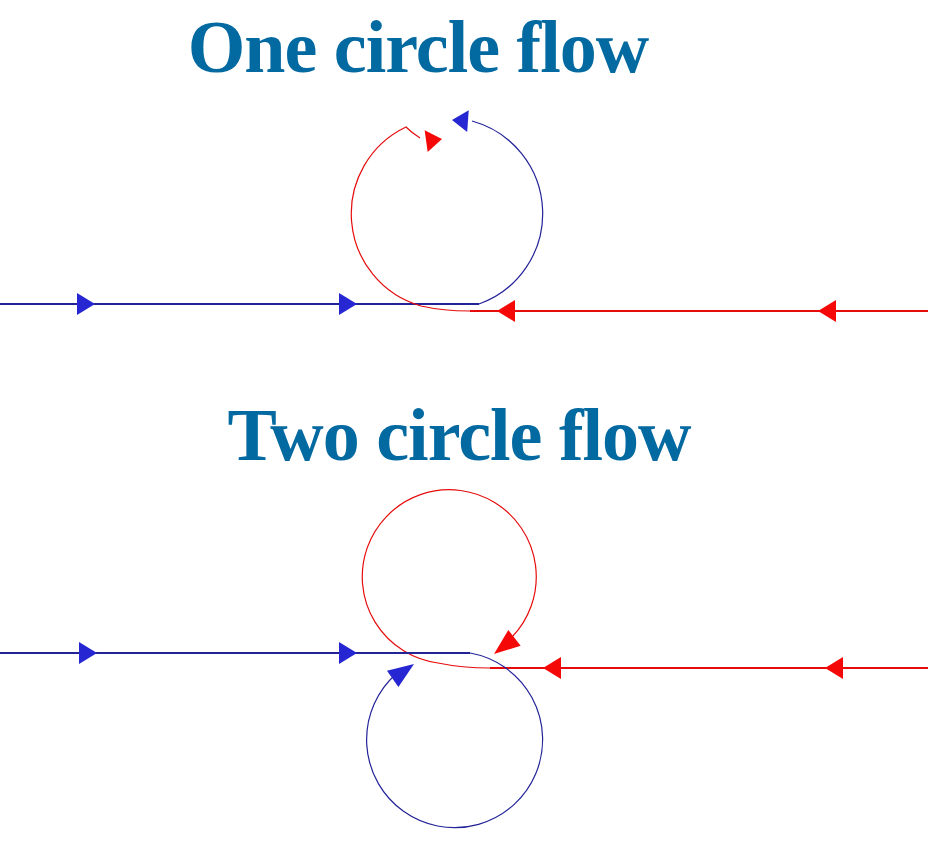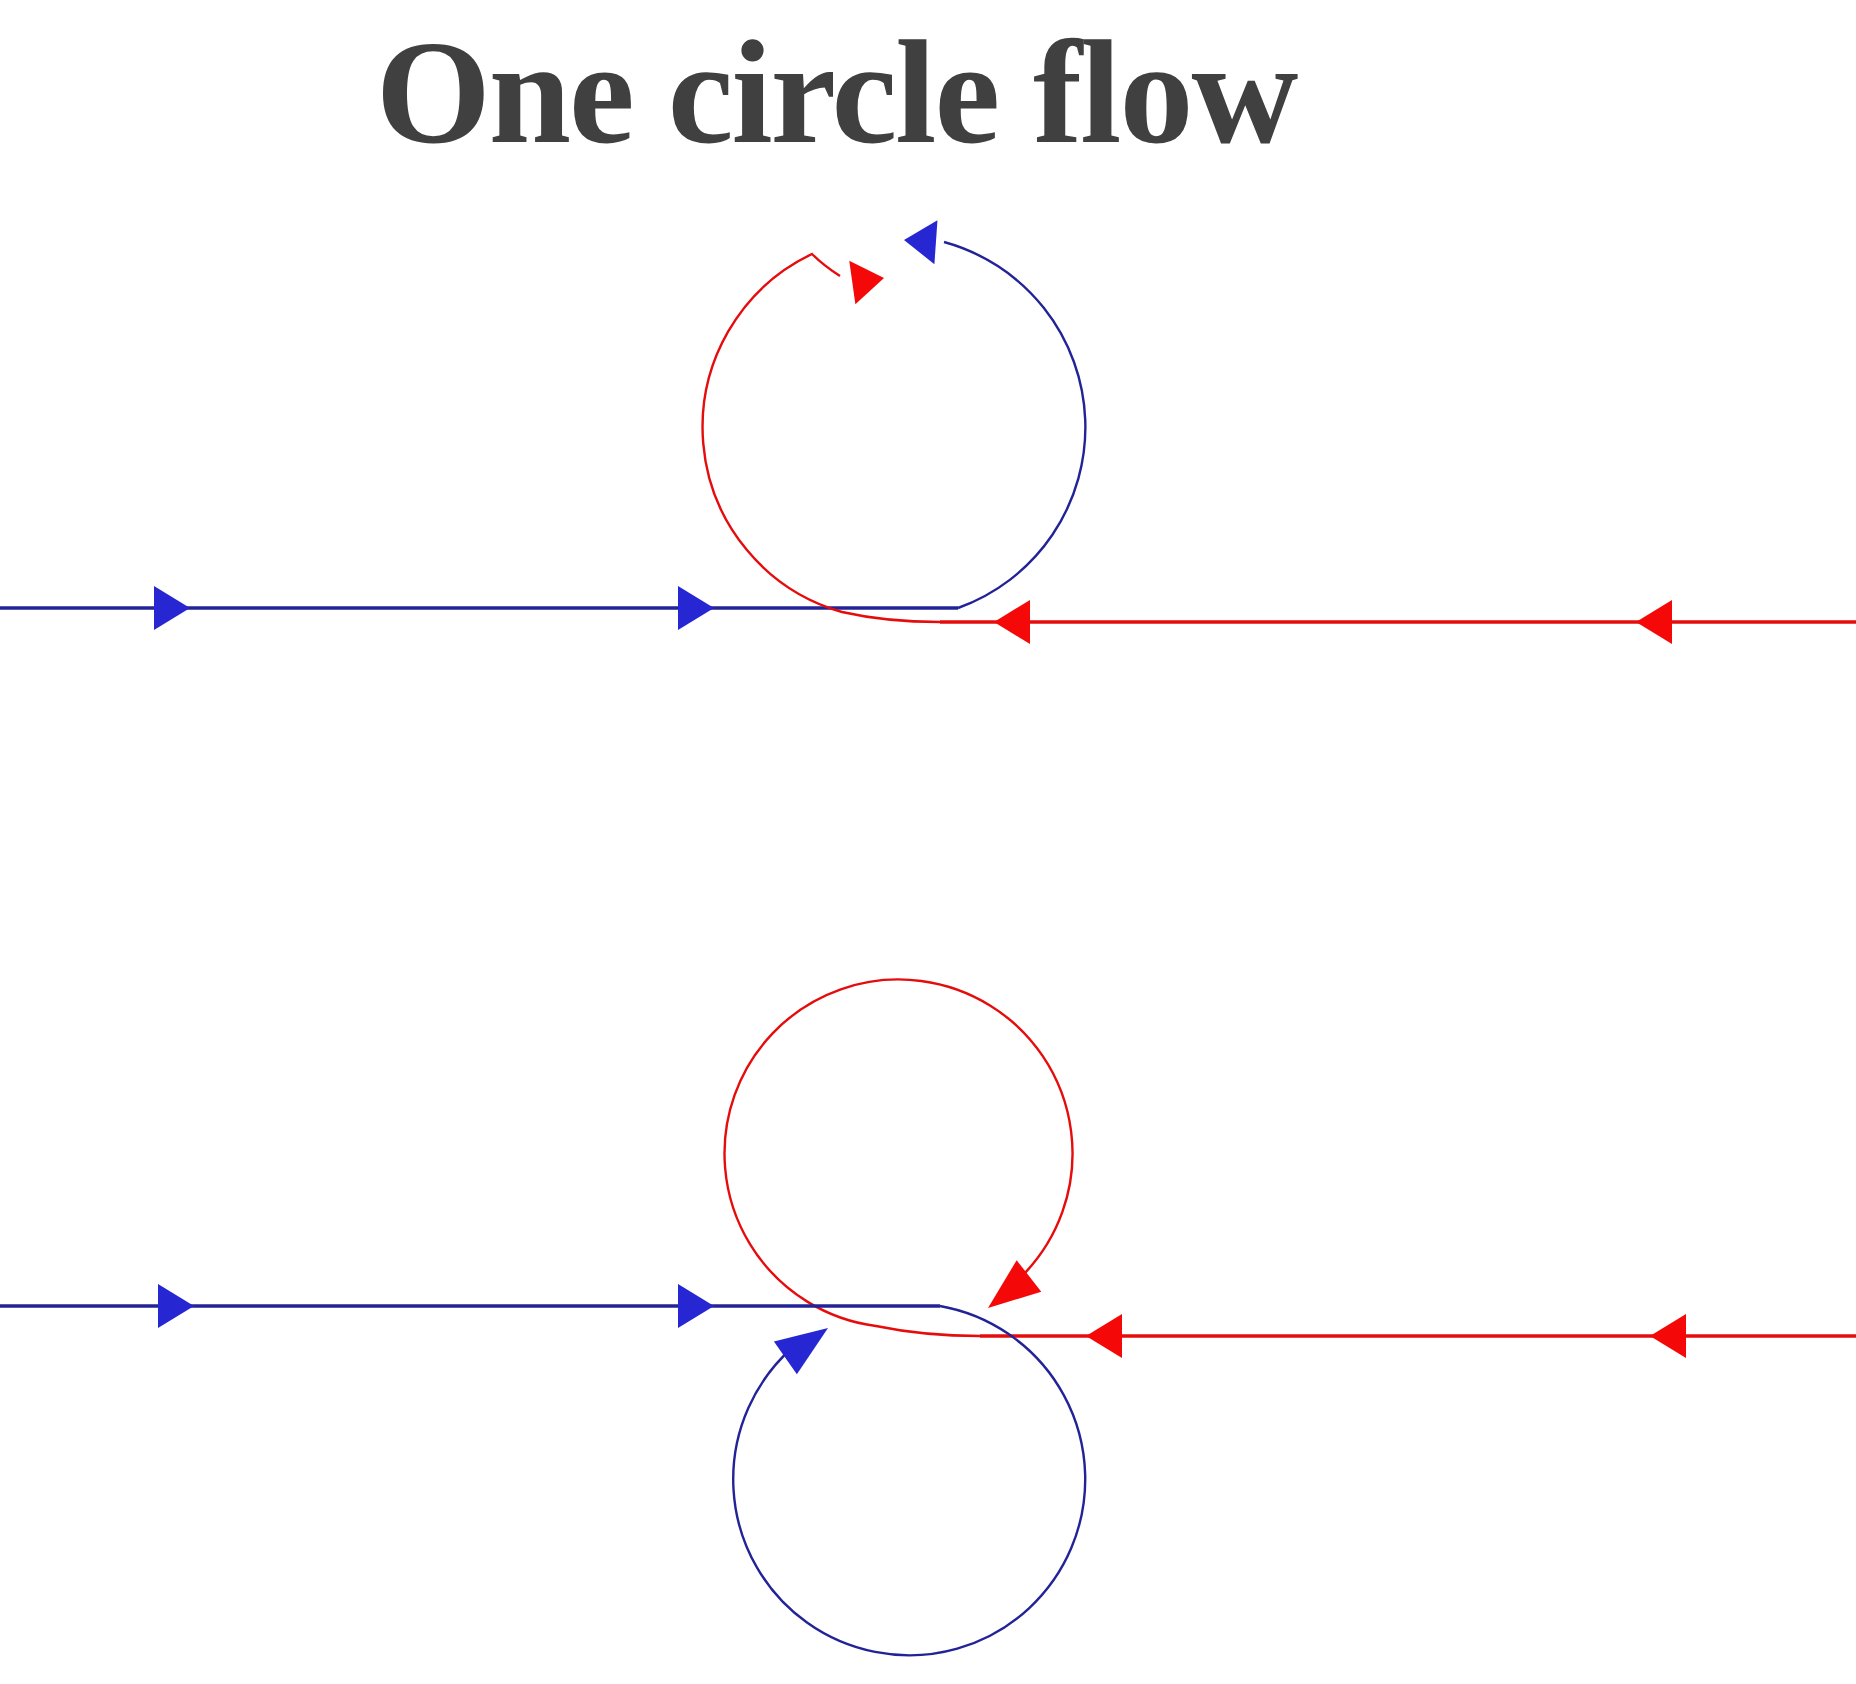--- a/index.html
+++ b/index.html
@@ -16,39 +16,40 @@
     height: 842px;
     background: #ffffff;
   }
   .title {
     position: absolute;
     transform: translateX(-50%);
     font-family: "Liberation Serif", "DejaVu Serif", serif;
     font-weight: 700;
     font-size: 74px;
     line-height: 1.0;
-    color: #404040;
+    color: #0369a1;
     white-space: nowrap;
     letter-spacing: -1px;
   }
   .t1 { left: 418px; top: 10px; }
   .t2 { left: 459px; top: 398px; }
   svg.scene {
     position: absolute;
     left: 0;
     top: 0;
   }
 </style>
 </head>
 <body>
 
 <div class="canvas">
 
   <div class="title t1">One circle flow</div>
 
+  <div class="title t2">Two circle flow</div>
 
   <svg class="scene" width="928" height="842" viewBox="0 0 928 842">
 
     <g>
 
       <path d="M 0 304 L 479 304" fill="none" stroke-width="1.8" stroke="#232398"></path>
 
       <path d="M 479 304 A 96 96 0 0 0 472 121" fill="none" stroke-width="1.2" stroke="#232398"></path>
 
       <polygon points="0,0 -18,-11 -18,11" transform="translate(95,304)" fill="#2626d2"></polygon>

